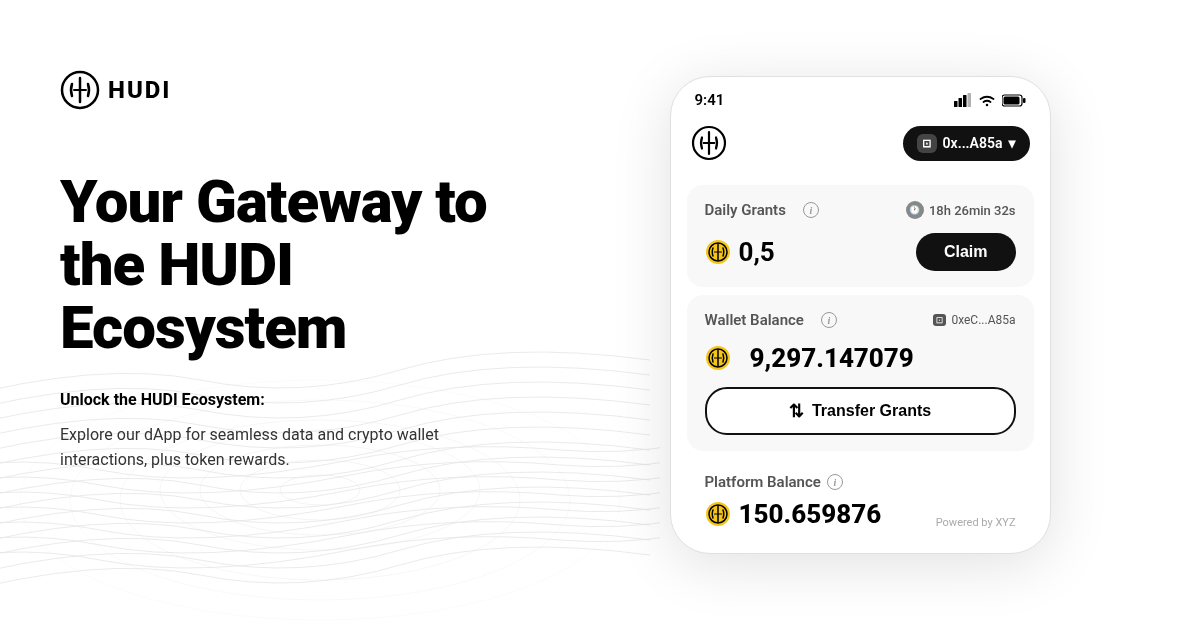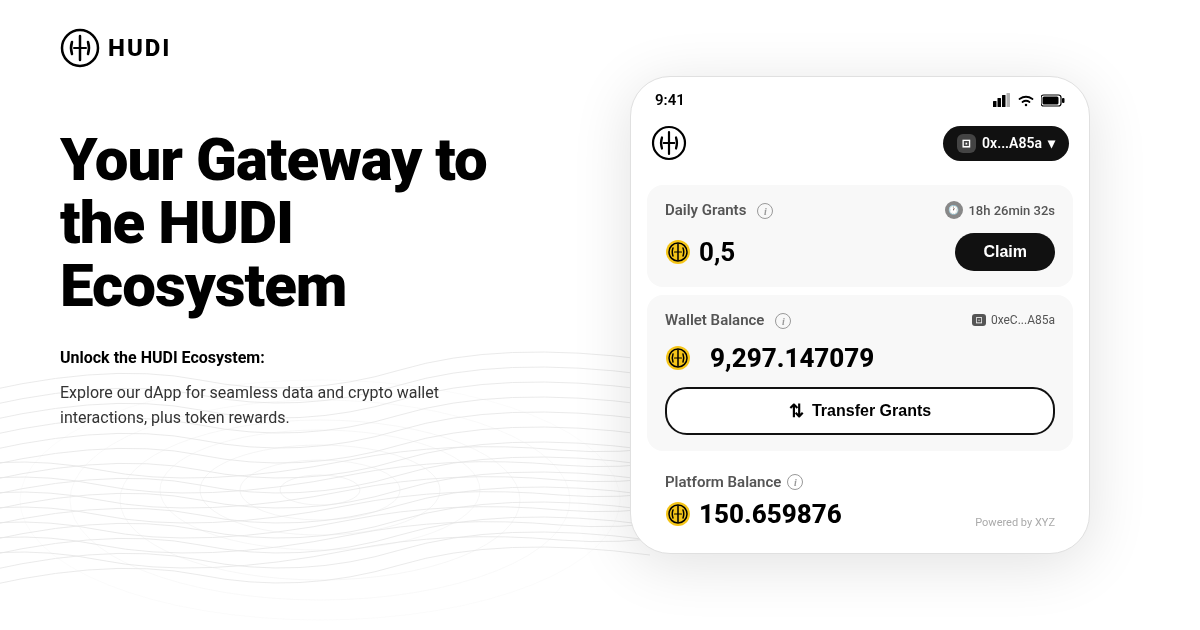--- a/index.html
+++ b/index.html
@@ -12,21 +12,21 @@
       background: #ffffff;
       display: flex;
       position: relative;
     }
 
     
     .left-panel {
       position: relative;
       z-index: 1;
       width: 560px;
-      padding: 28px 60px;
+      padding: 70px 60px;
       display: flex;
       flex-direction: column;
       justify-content: flex-start;
     }
 
     .logo {
       display: flex;
       align-items: center;
       gap: 8px;
       margin-bottom: 60px;
@@ -75,21 +75,21 @@
       align-items: center;
       justify-content: center;
       padding: 20px 60px 20px 20px;
     }
 
     .phone-mockup {
       background: #fff;
       border-radius: 40px;
       border: 1.5px solid #e0e0e0;
       box-shadow: 0 10px 60px rgba(0,0,0,0.12);
-      width: 460px;
+      width: 381px;
       overflow: hidden;
       padding: 0 0 24px 0;
     }
 
     
     .status-bar {
       display: flex;
       justify-content: space-between;
       align-items: center;
       padding: 14px 24px 8px;
@@ -155,22 +155,22 @@
       justify-content: space-between;
       align-items: center;
       margin-bottom: 14px;
     }
 
     .card-title {
       font-size: 15px;
       font-weight: 600;
       color: #555;
       display: flex;
-      align-items: flex-end;
-      gap: 11px;
+      align-items: center;
+      gap: 17px;
     }
 
     .info-icon {
       width: 16px;
       height: 16px;
       border-radius: 50%;
       border: 1.5px solid #999;
       display: inline-flex;
       align-items: center;
       justify-content: center;

